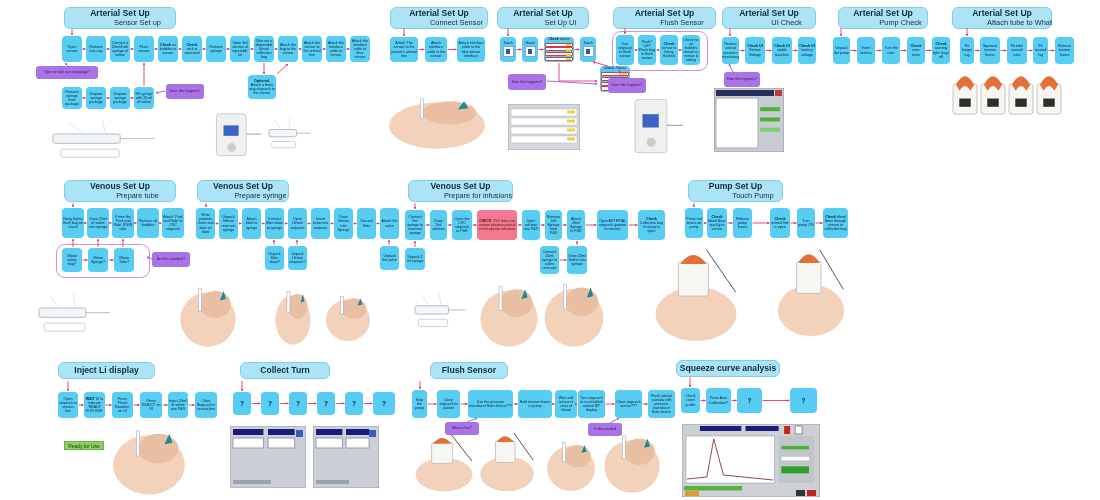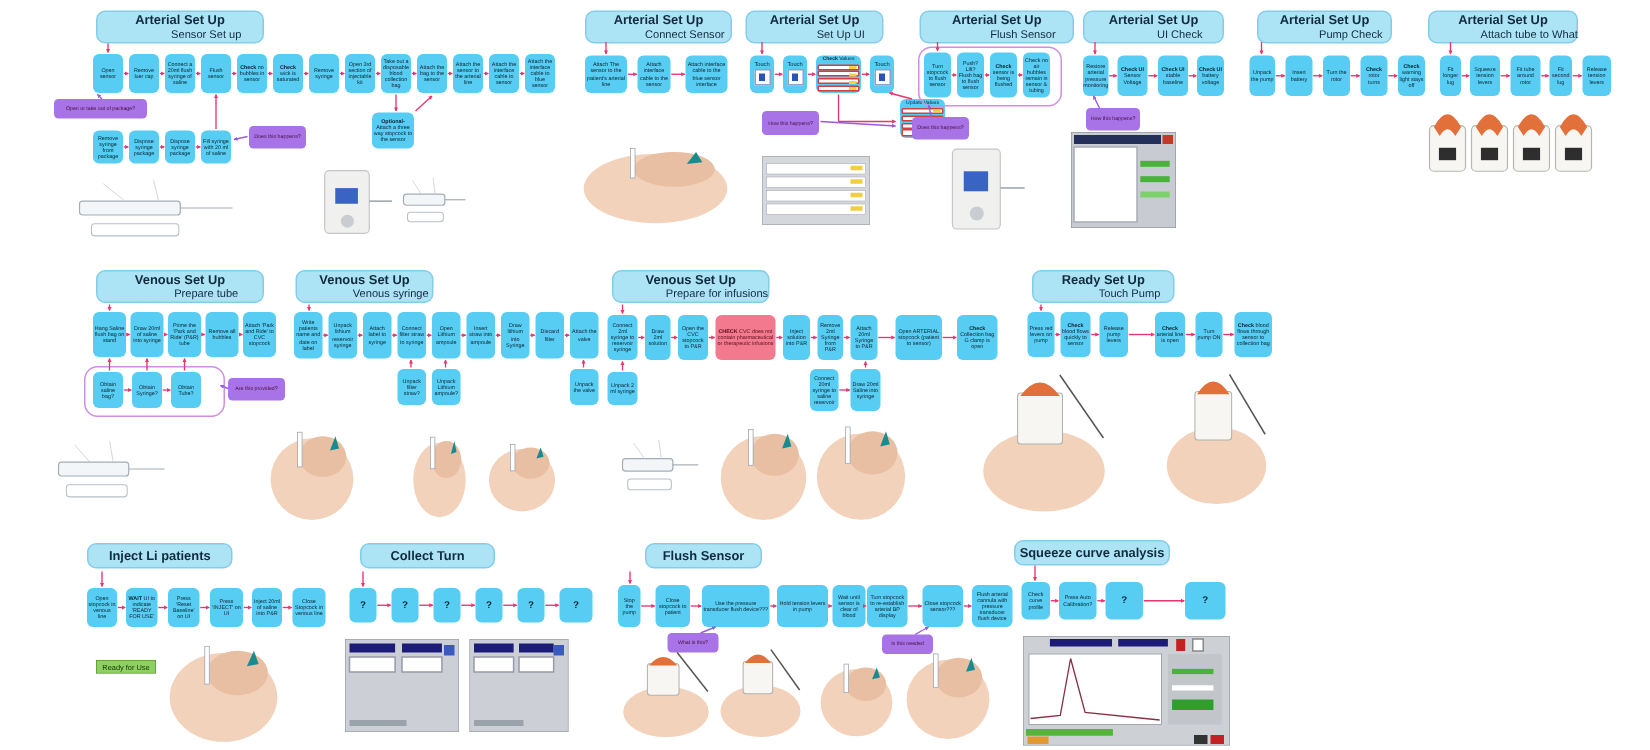--- a/index.html
+++ b/index.html
@@ -291,21 +291,21 @@
       <div class="step" style="position: absolute; left: 114px; top: 248px; width: 20px; height: 24px;">
         <span>Obtain Tube?</span>
       </div>
       <div class="note" style="position: absolute; left: 152px; top: 252px; width: 38px; height: 15px;">
         <span>Are this provided?</span>
       </div>
     </div>
     <div class="sec">
       <div class="hdr" style="position: absolute; left: 197px; top: 180px; width: 92px; height: 22px;">
         <span class="t">Venous Set Up</span>
-        <span class="s">Venous syringe</span>
+        <span class="s">Prepare syringe</span>
       </div>
       <div class="step" style="position: absolute; left: 196px; top: 208px; width: 19px; height: 31px;">
         <span>Write patients name and date on label</span>
       </div>
       <div class="step" style="position: absolute; left: 219px; top: 208px; width: 19px; height: 31px;">
         <span>Unpack lithium reservoir syringe</span>
       </div>
       <div class="step" style="position: absolute; left: 242px; top: 208px; width: 19px; height: 31px;">
         <span>Attach label to syringe</span>
       </div>
@@ -374,21 +374,21 @@
       </div>
       <div class="step" style="position: absolute; left: 540px; top: 246px; width: 19px; height: 28px;">
         <span>Connect 20ml syringe to saline reservoir</span>
       </div>
       <div class="step" style="position: absolute; left: 567px; top: 246px; width: 20px; height: 28px;">
         <span>Draw 20ml Saline into syringe</span>
       </div>
     </div>
     <div class="sec">
       <div class="hdr" style="position: absolute; left: 688px; top: 180px; width: 95px; height: 22px;">
-        <span class="t">Ready Set Up</span>
+        <span class="t">Pump Set Up</span>
         <span class="s">Touch Pump</span>
       </div>
       <div class="step" style="position: absolute; left: 685px; top: 208px; width: 18px; height: 30px;">
         <span>Press red levers on pump</span>
       </div>
       <div class="step" style="position: absolute; left: 707px; top: 208px; width: 20px; height: 30px;">
         <span><b>Check</b> blood flows quickly to sensor</span>
       </div>
       <div class="step" style="position: absolute; left: 733px; top: 208px; width: 19px; height: 30px;">
         <span>Release pump levers</span>
@@ -398,21 +398,21 @@
       </div>
       <div class="step" style="position: absolute; left: 797px; top: 208px; width: 18px; height: 30px;">
         <span>Turn pump ON</span>
       </div>
       <div class="step" style="position: absolute; left: 823px; top: 208px; width: 25px; height: 30px;">
         <span><b>Check</b> blood flows through sensor to collection bag</span>
       </div>
     </div>
     <div class="sec">
       <div class="hdr single" style="position: absolute; left: 58px; top: 362px; width: 97px; height: 17px;">
-        <span class="t">Inject Li patients</span>
+        <span class="t">Inject Li display</span>
       </div>
       <div class="step" style="position: absolute; left: 58px; top: 392px; width: 20px; height: 26px;">
         <span>Open stopcock in venous line</span>
       </div>
       <div class="step" style="position: absolute; left: 84px; top: 392px; width: 21px; height: 26px;">
         <span><b>WAIT</b> UI to indicate 'READY FOR USE'</span>
       </div>
       <div class="step" style="position: absolute; left: 112px; top: 392px; width: 21px; height: 26px;">
         <span>Press 'Reset Baseline' on UI</span>
       </div>

